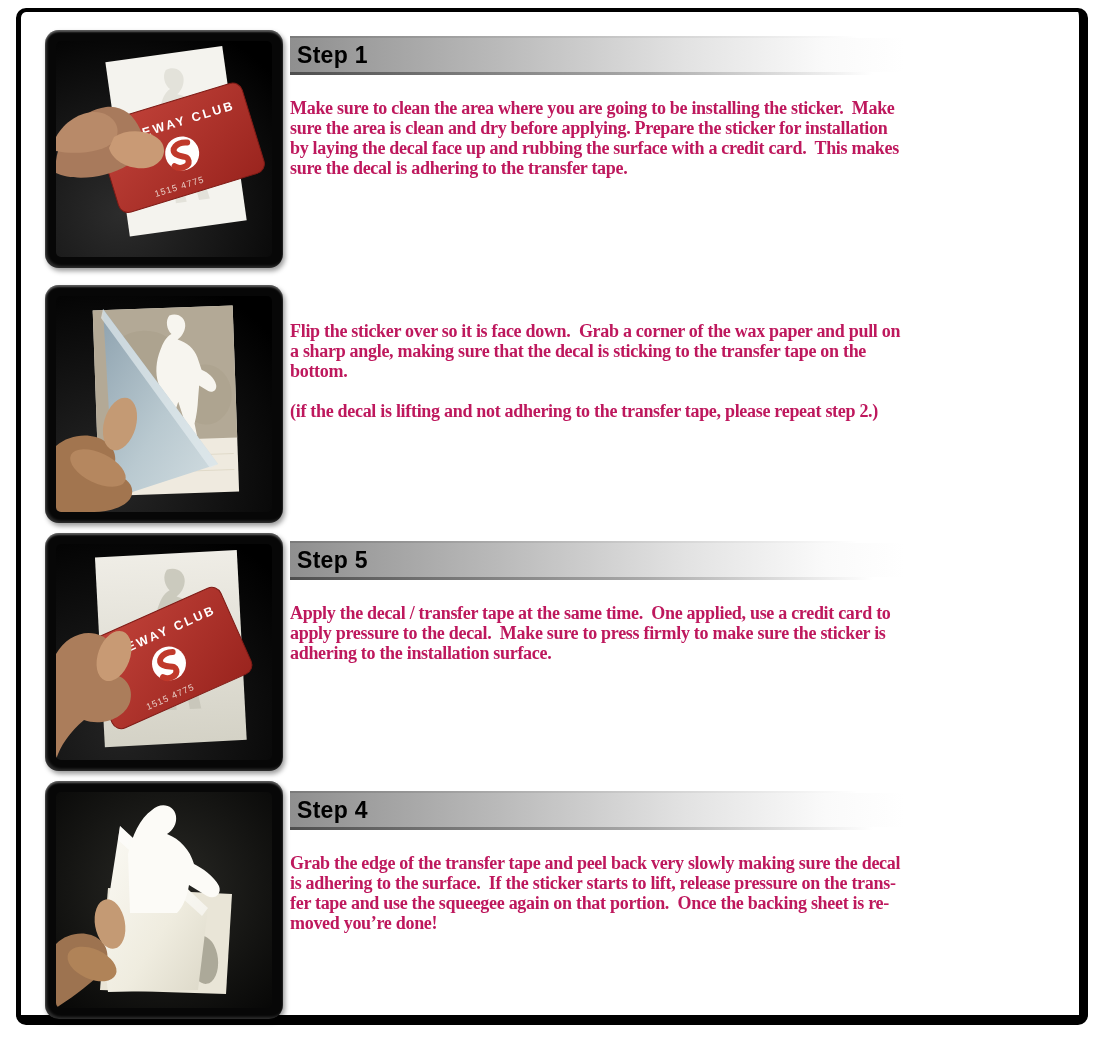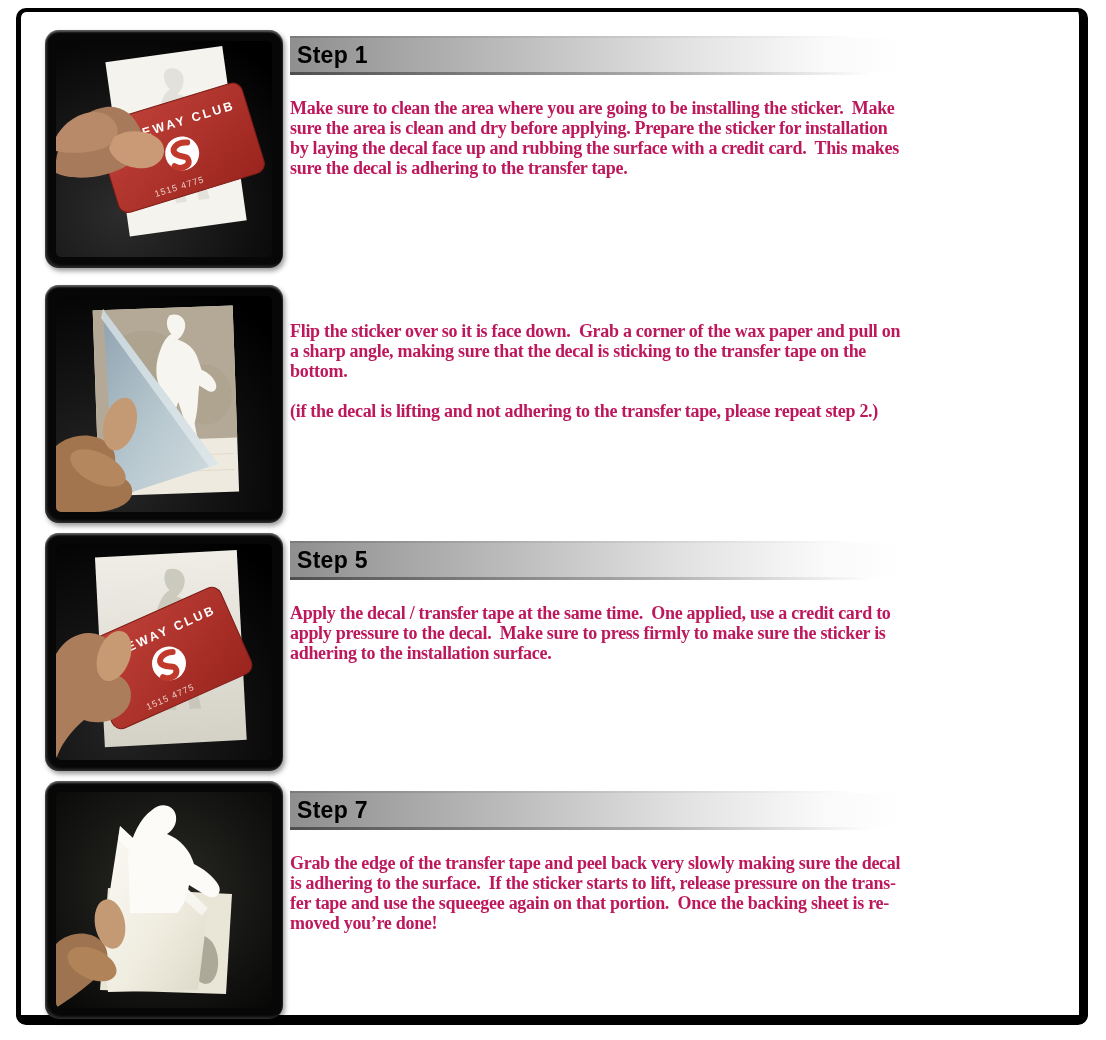--- a/index.html
+++ b/index.html
@@ -244,21 +244,21 @@
     <div class="step-header">
       <span class="step-title">Step 5</span>
     </div>
     <div class="step-body">Apply the decal / transfer tape at the same time.  One applied, use a credit card to
 apply pressure to the decal.  Make sure to press firmly to make sure the sticker is
 adhering to the installation surface.</div>
   </section>
 
   <section class="step" id="step4">
     <div class="step-header">
-      <span class="step-title">Step 7</span>
+      <span class="step-title">Step 4</span>
     </div>
     <div class="step-body">Grab the edge of the transfer tape and peel back very slowly making sure the decal
 is adhering to the surface.  If the sticker starts to lift, release pressure on the trans-
 fer tape and use the squeegee again on that portion.  Once the backing sheet is re-
 moved you’re done!</div>
   </section>
 
 </div>
 
 </body></html>

